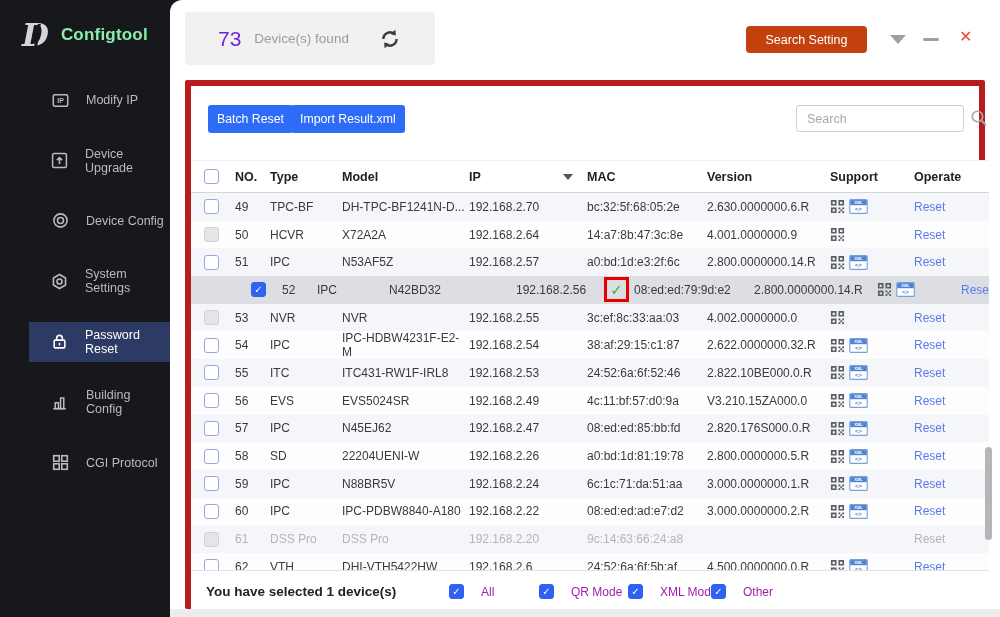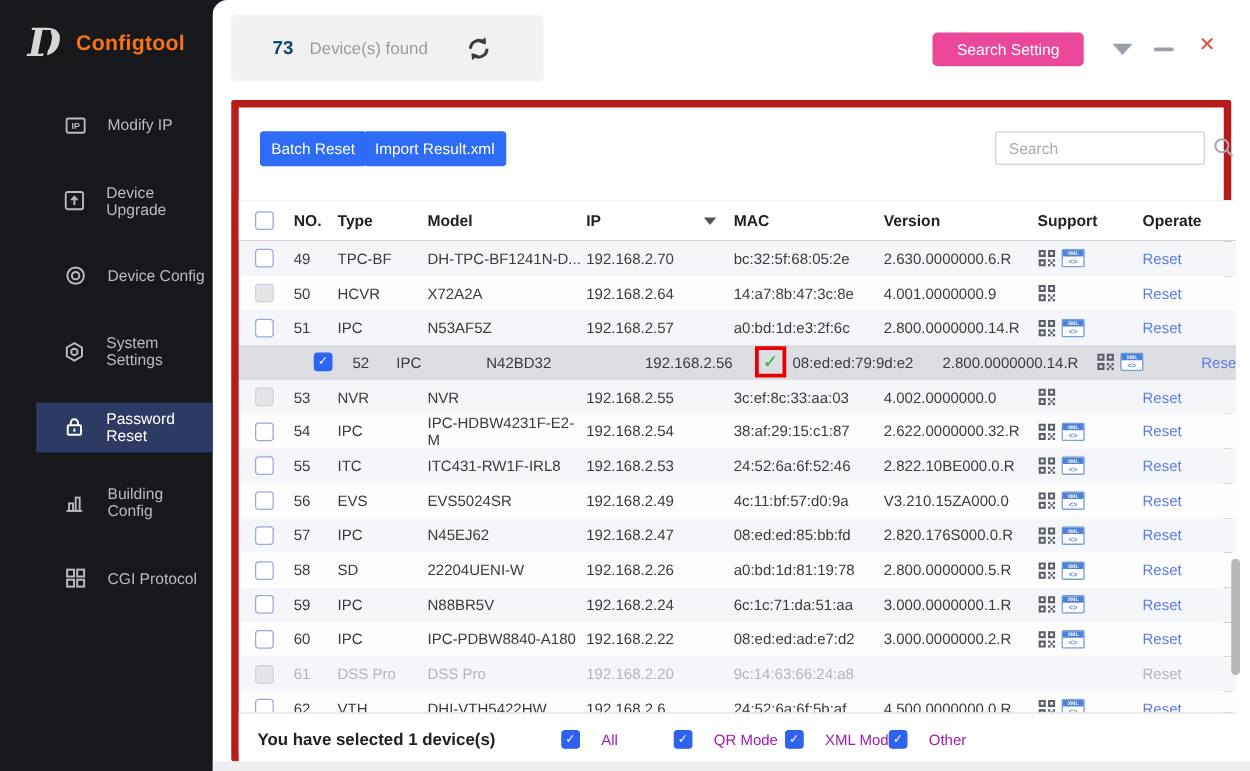--- a/index.html
+++ b/index.html
@@ -4,36 +4,36 @@
 <style>
   * { margin:0; padding:0; box-sizing:border-box; }
   html,body { width:1000px; height:617px; overflow:hidden; }
   body { position:relative; background:#17181c; font-family:"Liberation Sans","DejaVu Sans",sans-serif; }
 
   
   .sidebar { position:absolute; left:0; top:0; width:170px; height:617px; background:#17181c; z-index:2; }
   .logo-row { height:70px; display:flex; align-items:center; padding-left:22px; gap:12px; }
   .logo-d { font:italic bold 31px "DejaVu Serif",serif; color:#d6d6d8; position:relative; line-height:1; }
   .logo-d::after { content:""; position:absolute; left:14px; top:4px; width:3px; height:23px; background:#17181c; transform:skewX(-9deg); }
-  .logo-text { color:#f97316; font-size:17px; font-weight:bold; letter-spacing:.2px; }
+  .logo-text { color:#86efac; font-size:17px; font-weight:bold; letter-spacing:.2px; }
   .nav-item { height:60.4px; display:flex; align-items:center; }
   .nav-inner { display:flex; align-items:center; gap:17px; padding-left:22px; height:40px; width:100%; color:#b9bbc0; font-size:12.5px;margin-left:29px; }
   .nav-item.active .nav-inner { background:#2d3a63; color:#ffffff; }
   .nav-ic { width:18px; height:18px; display:inline-flex; align-items:center; justify-content:center; }
   .nav-ic svg { display:block; }
 
   
   .main { position:absolute; left:170px; top:0; width:830px; height:617px; background:#fff; border-top-left-radius:12px; }
 
   .count-box { position:absolute; left:15px; top:12px; width:250px; height:53px; background:#f1f1f2; border-radius:4px; display:flex; align-items:center; padding-left:33px; }
-  .count-num { font-size:15px; font-weight:bold; color:#0c4a6e; }
+  .count-num { font-size:21px; font-weight:normal; color:#6d28d9; }
   .count-label { font-size:13.5px; color:#9b9b9b; margin-left:13px; }
   .refresh-btn { margin-left:30px; display:inline-flex; cursor:pointer; }
 
-  .search-setting-btn { position:absolute; left:576px; top:26px; width:121px; height:27px; background:#ec4899; color:#fff; font-size:12.5px; border:none; border-radius:4px; display:flex; align-items:center; justify-content:center; cursor:pointer; }
+  .search-setting-btn { position:absolute; left:576px; top:26px; width:121px; height:27px; background:#c2410c; color:#fff; font-size:12.5px; border:none; border-radius:4px; display:flex; align-items:center; justify-content:center; cursor:pointer; }
   .collapse-icon { position:absolute; left:720px; top:35px; width:0; height:0; border-left:8px solid transparent; border-right:8px solid transparent; border-top:9px solid #99a0a7; }
   .minimize-icon { position:absolute; left:753px; top:38px; width:16px; height:3px; background:#9aa0a6; border-radius:2px; }
   .close-icon { position:absolute; left:789px; top:29px; color:#e8453c; font-size:16px; font-weight:bold; line-height:1; cursor:pointer; }
 
   
   .card { position:absolute; left:15px; top:80px; width:800px; height:529px; background:#fff; border:6px solid #b91c1c; border-radius:2px; }
   .btn { position:absolute; top:19px; height:28px; background:#2e6bf6; color:#fff; font-size:12.3px; border:none; border-radius:3px; display:inline-flex; align-items:center; padding:0 9px; cursor:pointer; }
   .btn-batch { left:17px; }
   .btn-import { left:100px; }
   .search-box { position:absolute; left:605px; top:19px; width:168px; height:27px; border:1px solid #cfcfcf; border-radius:3px; font-size:12.5px; padding:0 10px; color:#444; outline:none; }

